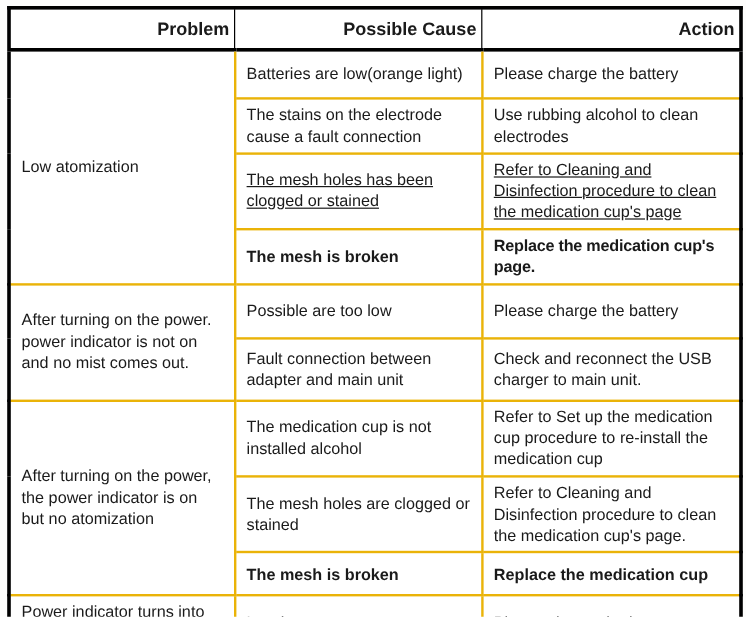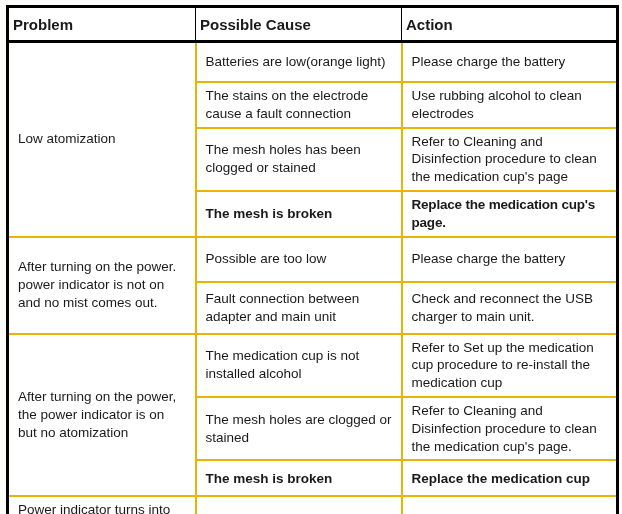--- a/index.html
+++ b/index.html
@@ -28,21 +28,21 @@
   }
   table.troubleshooting col.col-problem { width: 188px; }
   table.troubleshooting col.col-cause   { width: 206px; }
   table.troubleshooting col.col-action  { width: 216px; }
 
   table.troubleshooting th {
     border: 1px solid #000000;
     border-bottom: 3px solid #000000;
     font-size: 15px;
     font-weight: bold;
-    text-align: left;
+    text-align: right;
     vertical-align: middle;
     height: 28px;
     padding: 2px 4px;
     background: #ffffff;
   }
   table.troubleshooting td {
     border: 2px solid #eab308;
     font-size: 13.5px;
     line-height: 1.32;
     vertical-align: middle;
@@ -55,21 +55,21 @@
     padding-left: 7px;
     padding-right: 4px;
   }
   td.condensed {
     font-size: 12px;
     letter-spacing: -0.2px;
   }
   
   tr.h40 { height: 40px; }
   tr.h46 { height: 46px; margin-top: 27px; }
-  tr.h60 { height: 60px; }
+  tr.h60 { height: 60px; text-decoration: underline; }
   tr.h36 { height: 36px; font-weight: bold; }
   tr.h45 { height: 45px; }
   tr.h52 { height: 52px; }
   tr.h62 { height: 62px; }
   tr.h57 { height: 57px; }
   tr.h44 { height: 44px; }
 </style>
 </head>
 <body>
 

